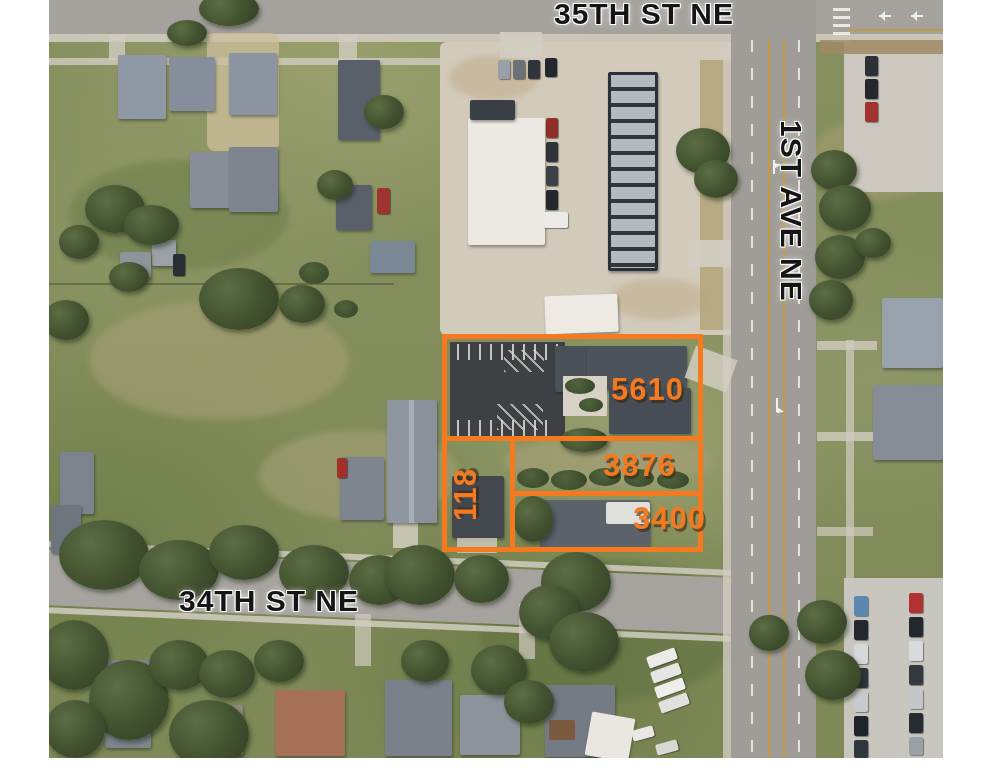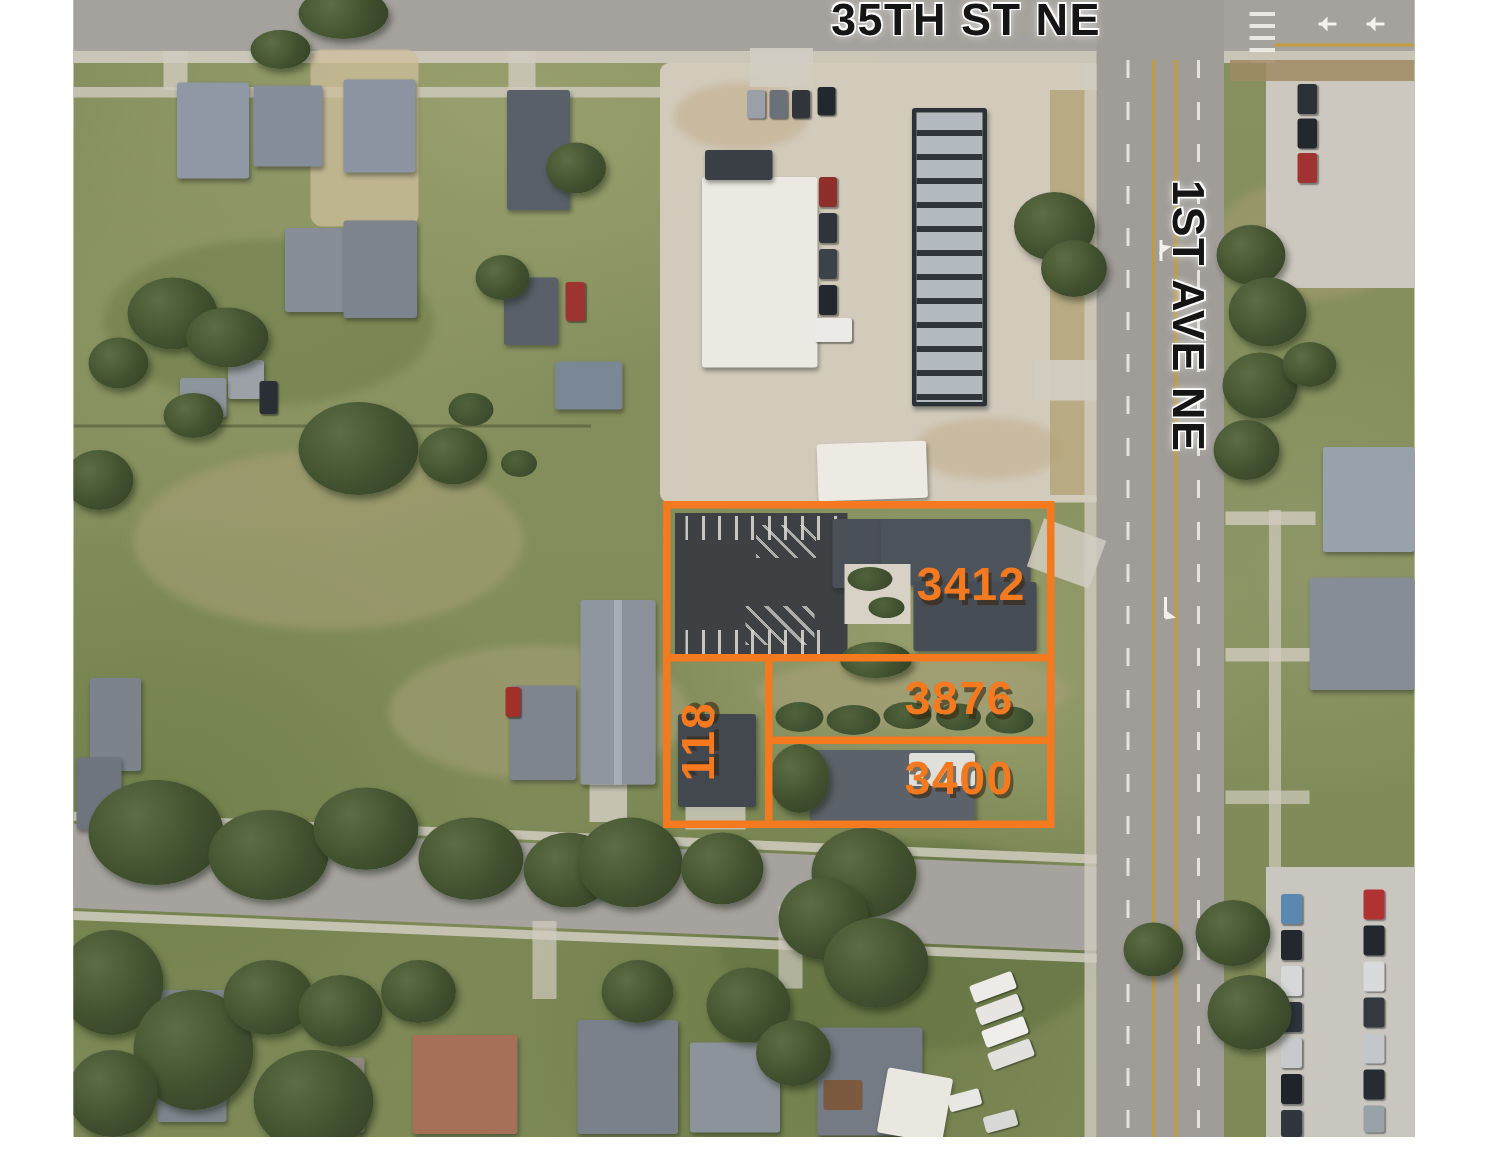--- a/index.html
+++ b/index.html
@@ -253,22 +253,23 @@
   <div class="t" style="left:748px;top:600px;width:50px;height:44px;"></div>
   <div class="t" style="left:756px;top:650px;width:56px;height:50px;"></div>
   <div class="t" style="left:700px;top:615px;width:40px;height:36px;"></div>
 
   <div class="obox" style="left:393px;top:334px;width:251px;height:208px;">
     <div class="oline" style="left:0;right:0;top:97px;height:5px;"></div>
     <div class="oline" style="left:63px;top:97px;bottom:0;width:5px;"></div>
     <div class="oline" style="left:63px;right:0;top:152px;height:5px;"></div>
   </div>
 
-  <div class="lbl-parcel" style="left:562px;top:372px;">3412</div>
+  <div class="lbl-parcel" style="left:562px;top:372px;">5610</div>
   <div class="lbl-parcel" style="left:554px;top:448px;">3876</div>
-  <div class="lbl-parcel" style="left:554px;top:501px;">3400</div>
+  <div class="lbl-parcel" style="left:584px;top:501px;">3400</div>
   <div class="lbl-parcel" style="left:399px;top:521px;transform:rotate(-90deg);transform-origin:0 0;">118</div>
 
   <div class="lbl-street" style="left:505px;top:-3px;">35TH ST NE</div>
   <div class="lbl-street" style="left:759px;top:120px;transform:rotate(90deg);transform-origin:0 0;">1ST AVE NE</div>
+  <div class="lbl-street" style="left:130px;top:584px;">34TH ST NE</div>
 
  </div>
 </div>
 
 </body></html>

